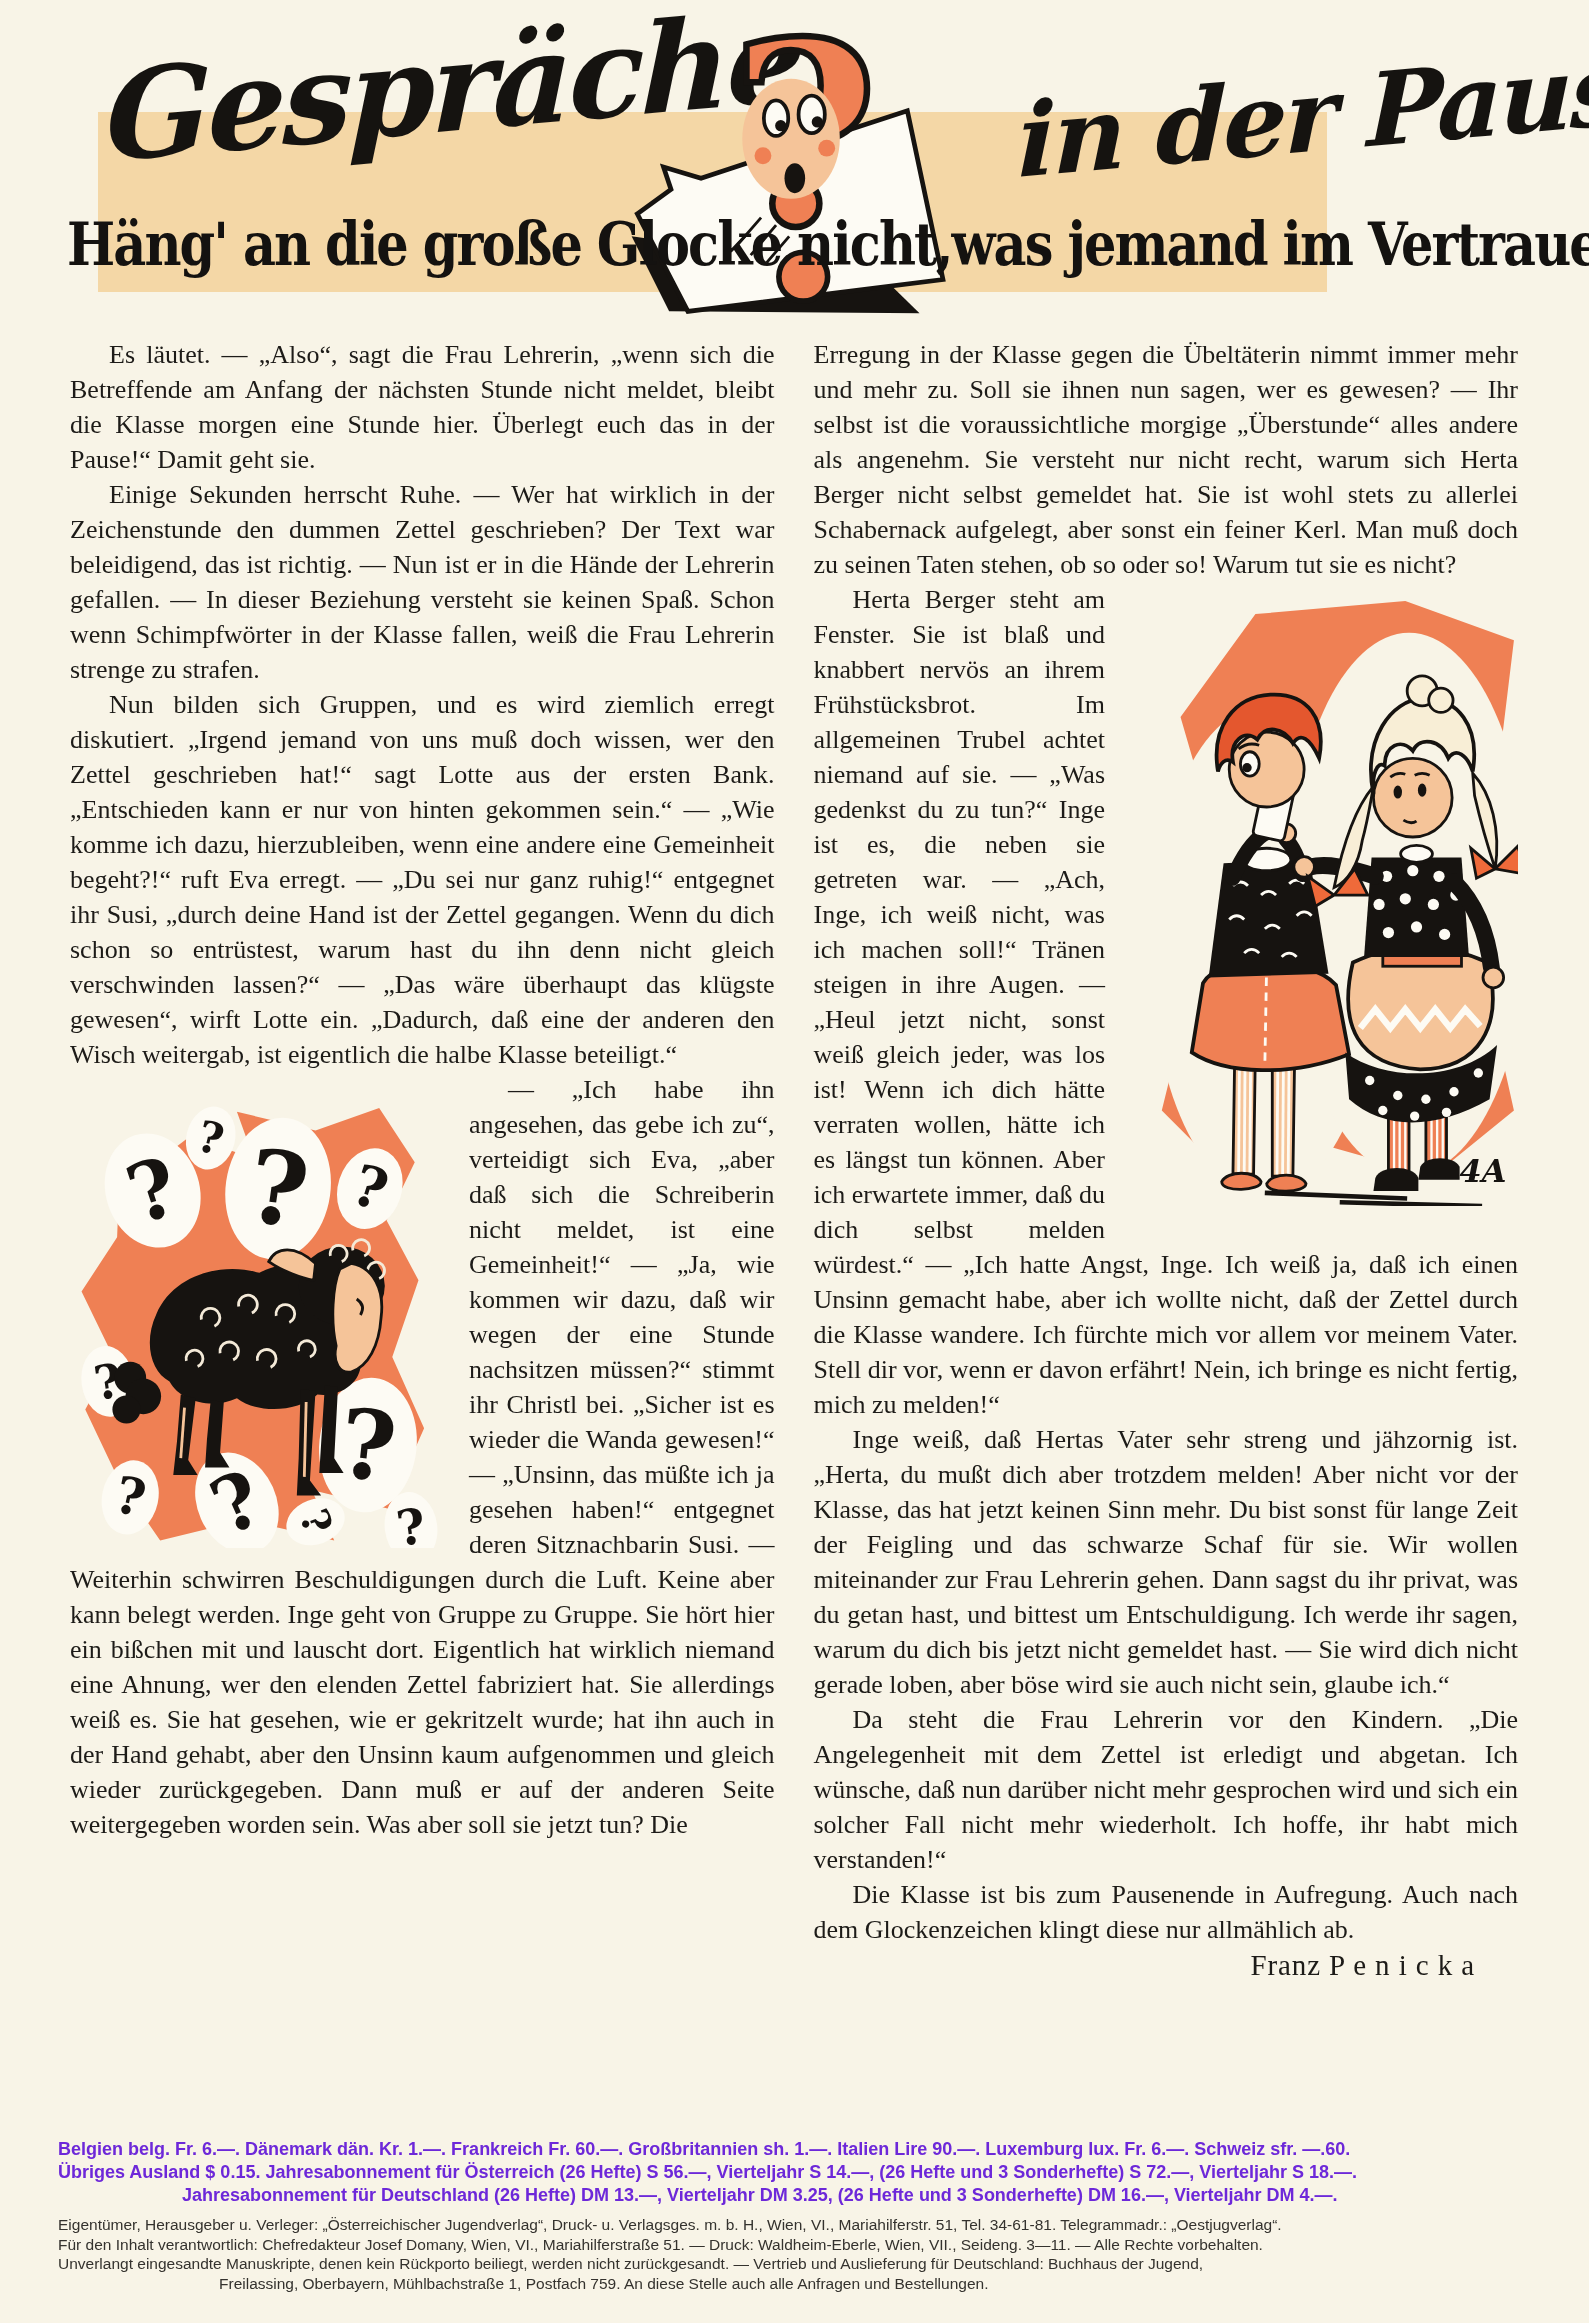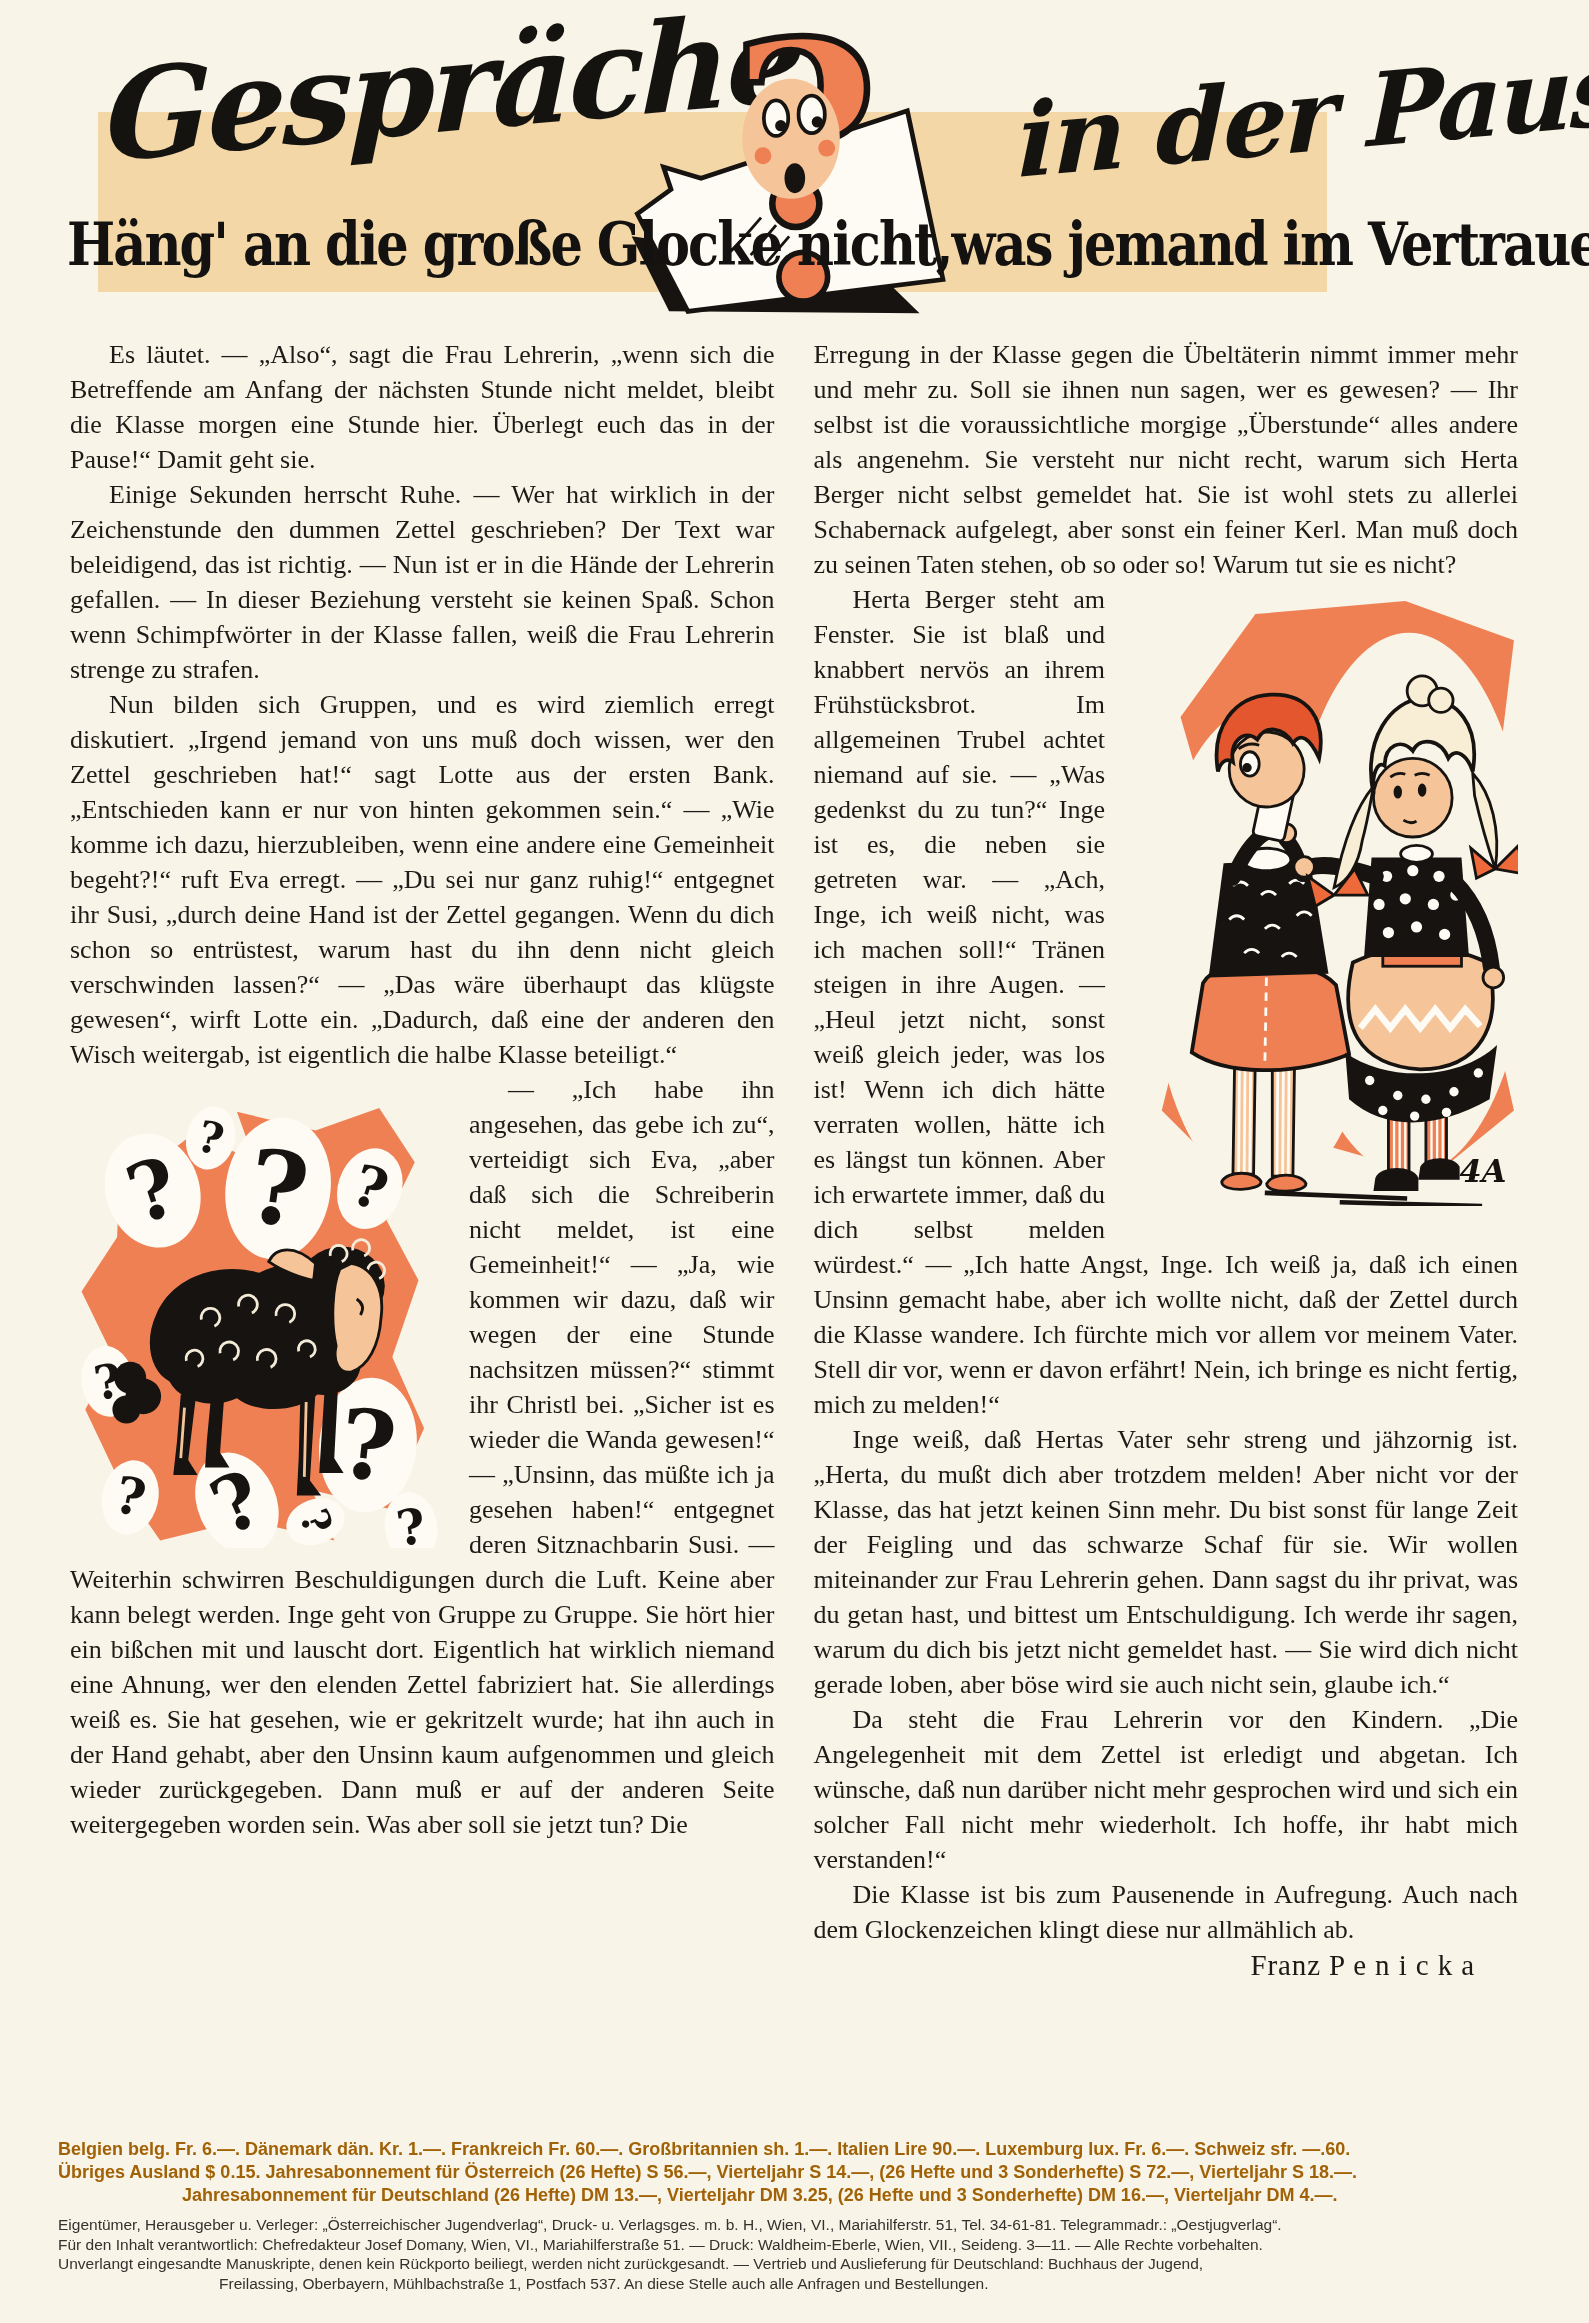--- a/index.html
+++ b/index.html
@@ -34,21 +34,21 @@
   
   .cols{position:absolute;left:70px;top:337px;width:1448px;display:flex;gap:39px;}
   .col{width:705px;font-size:26px;line-height:35px;text-align:justify;hyphens:auto;}
   .para{margin:0;text-indent:39px;}
   .para.cont{text-indent:0;}
   .float-sheep{float:left;width:375px;height:468px;margin:7.5px 24px 5.6px 0;}
   .float-girls{float:right;width:394px;height:620px;margin:3.7px 0 7.5px 19px;}
   .author{clear:both;text-align:right;padding-right:43px;margin-top:1px;font-size:29px;letter-spacing:0.9px;}
   
   .footer{position:absolute;left:58px;top:2138px;width:1480px;font-family:"Liberation Sans",sans-serif;}
-  .sub-line{font-size:18px;line-height:23px;font-weight:bold;color:#a16207;white-space:nowrap;}
+  .sub-line{font-size:18px;line-height:23px;font-weight:bold;color:#6d28d9;white-space:nowrap;}
   .sub-line.indent{padding-left:124px;}
   .imprint{margin-top:8px;}
   .imprint-line{font-size:15.5px;line-height:19.7px;font-weight:normal;color:#34322e;white-space:nowrap;}
   .imprint-line.indent{padding-left:161px;}
   svg text.qm{font-family:"DejaVu Serif",serif;font-weight:bold;}
   svg text.sig{font-family:"DejaVu Serif",serif;font-weight:bold;font-style:italic;}
 </style>
 </head>
 <body>
 
@@ -281,18 +281,18 @@
   </div>
 
   <div class="footer">
     <div class="sub-line">Belgien belg. Fr. 6.—.   Dänemark dän. Kr. 1.—.   Frankreich Fr. 60.—.   Großbritannien sh. 1.—.   Italien Lire 90.—.   Luxemburg lux. Fr. 6.—.   Schweiz sfr. —.60.</div>
     <div class="sub-line">Übriges Ausland $ 0.15.    Jahresabonnement für Österreich (26 Hefte) S 56.—, Vierteljahr S 14.—, (26 Hefte und 3 Sonderhefte) S 72.—, Vierteljahr S 18.—.</div>
     <div class="sub-line indent">Jahresabonnement für Deutschland (26 Hefte) DM 13.—, Vierteljahr DM 3.25, (26 Hefte und 3 Sonderhefte) DM 16.—, Vierteljahr DM 4.—.</div>
     <div class="imprint">
       <div class="imprint-line">Eigentümer, Herausgeber u. Verleger: „Österreichischer Jugendverlag“, Druck- u. Verlagsges. m. b. H., Wien, VI., Mariahilferstr. 51, Tel. 34-61-81. Telegrammadr.: „Oestjugverlag“.</div>
       <div class="imprint-line">Für den Inhalt verantwortlich: Chefredakteur Josef Domany, Wien, VI., Mariahilferstraße 51. — Druck: Waldheim-Eberle, Wien, VII., Seideng. 3—11. — Alle Rechte vorbehalten.</div>
       <div class="imprint-line">Unverlangt eingesandte Manuskripte, denen kein Rückporto beiliegt, werden nicht zurückgesandt. — Vertrieb und Auslieferung für Deutschland: Buchhaus der Jugend,</div>
-      <div class="imprint-line indent">Freilassing, Oberbayern, Mühlbachstraße 1, Postfach 537. An diese Stelle auch alle Anfragen und Bestellungen.</div>
+      <div class="imprint-line indent">Freilassing, Oberbayern, Mühlbachstraße 1, Postfach 759. An diese Stelle auch alle Anfragen und Bestellungen.</div>
     </div>
   </div>
 
 </div>
 
 
 </body></html>

